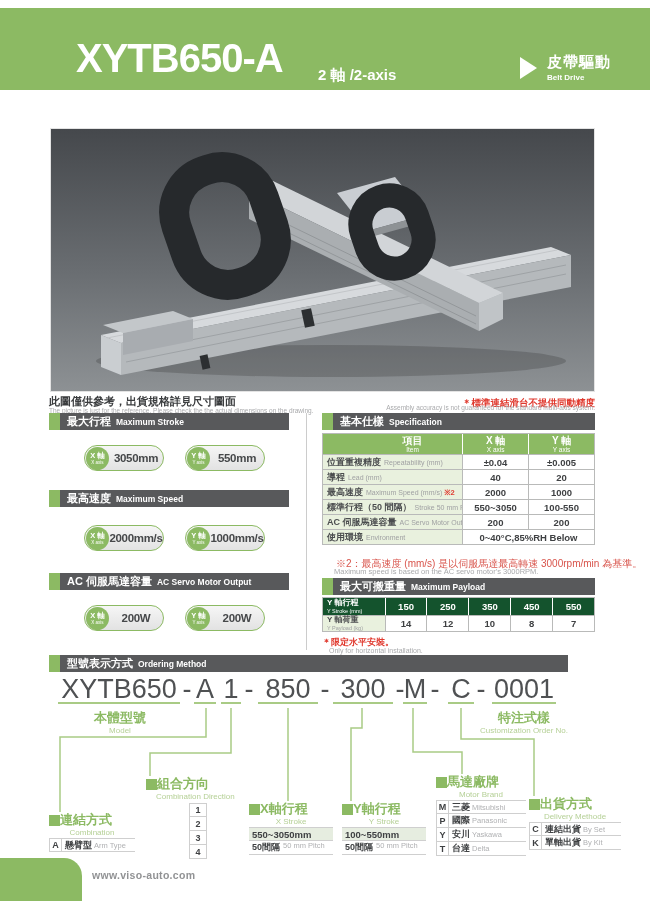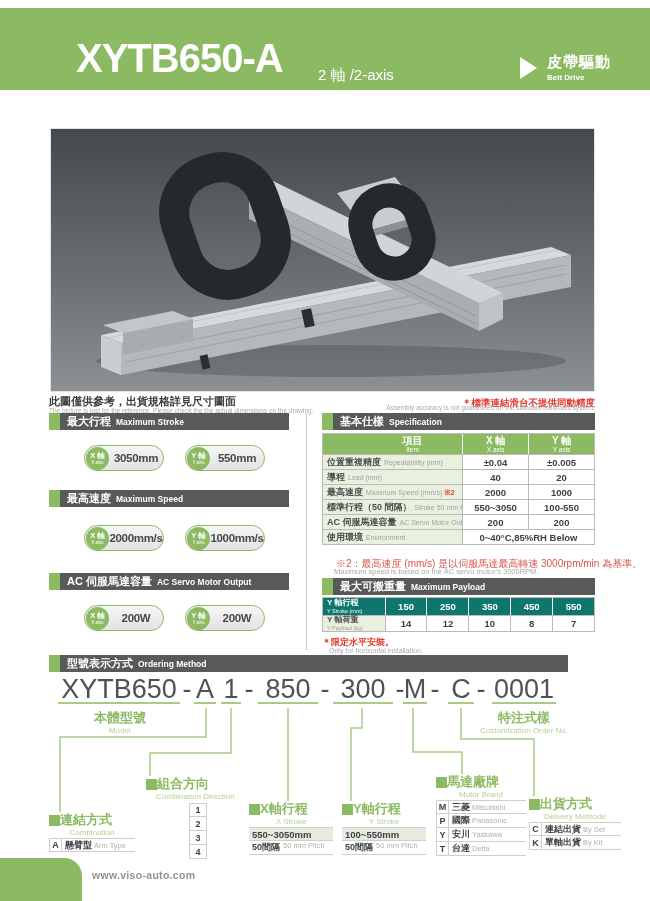--- a/index.html
+++ b/index.html
@@ -3,21 +3,21 @@
 <meta charset="utf-8">
 <style>
   * { margin:0; padding:0; box-sizing:border-box; }
   body { background:#fff; font-family:"Liberation Sans", sans-serif; }
   .page { position:relative; width:650px; height:901px; background:#fff; overflow:hidden; margin:0 auto; }
   .abs { position:absolute; }
 
   
   .hdr { top:8px; left:0; width:650px; height:82px; background:#8CBA63; }
   .hdr-title { left:76px; top:28px; font-size:40px; font-weight:bold; color:#fff; letter-spacing:-1px; }
-  .hdr-sub { left:318px; top:58px; font-size:15px; color:#fff; font-weight:normal; }
+  .hdr-sub { left:318px; top:58px; font-size:15px; color:#fff; font-weight:bold; }
   .hdr-tri { left:520px; top:49px; width:0; height:0; border-left:17px solid #fff; border-top:11px solid transparent; border-bottom:11px solid transparent; }
   .hdr-drive { left:547px; top:45px; color:#fff; }
   .hdr-drive .zh { font-size:15px; font-weight:bold; letter-spacing:1px; }
   .hdr-drive .en { font-size:8px; font-weight:bold; margin-top:1px; }
 
   
   .photo { left:50px; top:128px; width:545px; height:264px; background:linear-gradient(#45484c, #6a6e72 55%, #8d9194); border:1px solid #e3e3e3; }
 
   
   .pnote-zh { left:49px; top:394px; font-size:11px; font-weight:bold; color:#3a3c3e; }
@@ -61,21 +61,21 @@
   .snote2 { left:334px; top:567px; font-size:7.5px; color:#a9aaac; }
 
   
   .ptable { left:322px; top:597px; width:273px; border:1px solid #b9bab9; }
   .prow { display:flex; height:17px; }
   .prow + .prow { border-top:1px solid #b9bab9; height:16px; }
   .plabel { width:62px; display:flex; flex-direction:column; justify-content:center; padding-left:4px; }
   .plabel .t { font-size:8px; font-weight:bold; line-height:8.5px; }
   .plabel .s { font-size:5.5px; line-height:6px; }
   .pcell { width:42.2px; border-left:1px solid #b9bab9; display:flex; align-items:center; justify-content:center; font-size:9.5px; font-weight:bold; }
-  .prow-head { background:#0f766e; color:#fff; }
+  .prow-head { background:#14532d; color:#fff; }
   .prow-head .pcell { border-left:1px solid #fff; color:#fff; }
   .prow-body .plabel { background:#E9F1DE; color:#4b4d4f; }
   .prow-body .plabel .s { color:#a0a1a3; }
   .prow-body .pcell { color:#3f4143; background:#fff; }
 
   .pl-note1 { left:322px; top:636px; font-size:9px; font-weight:bold; color:#E0382D; }
   .pl-note2 { left:329px; top:647px; font-size:7px; color:#a9aaac; }
 
   
   .seg { top:674px; height:30px; font-size:27px; color:#4f5153; text-align:center; border-bottom:2px solid #A9CB85; line-height:30px; white-space:nowrap; }

